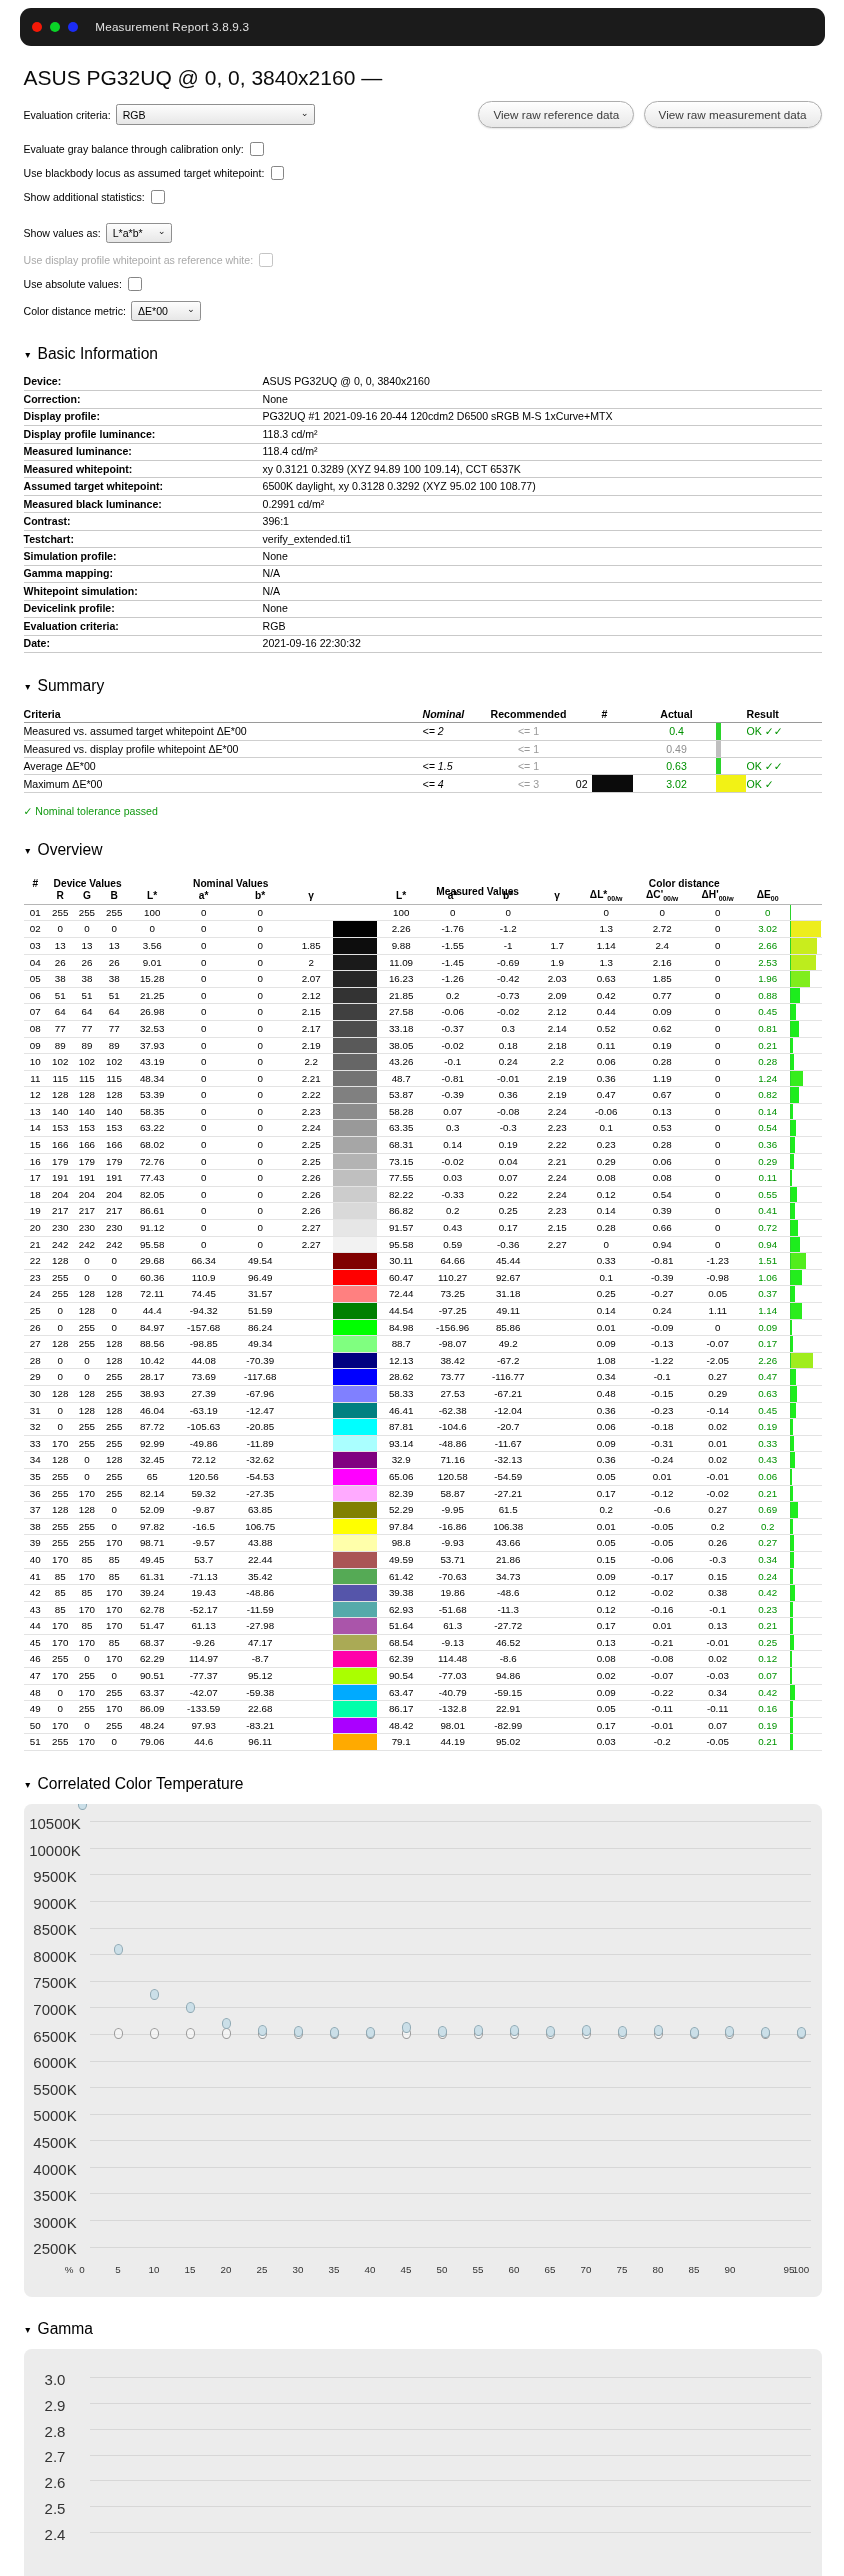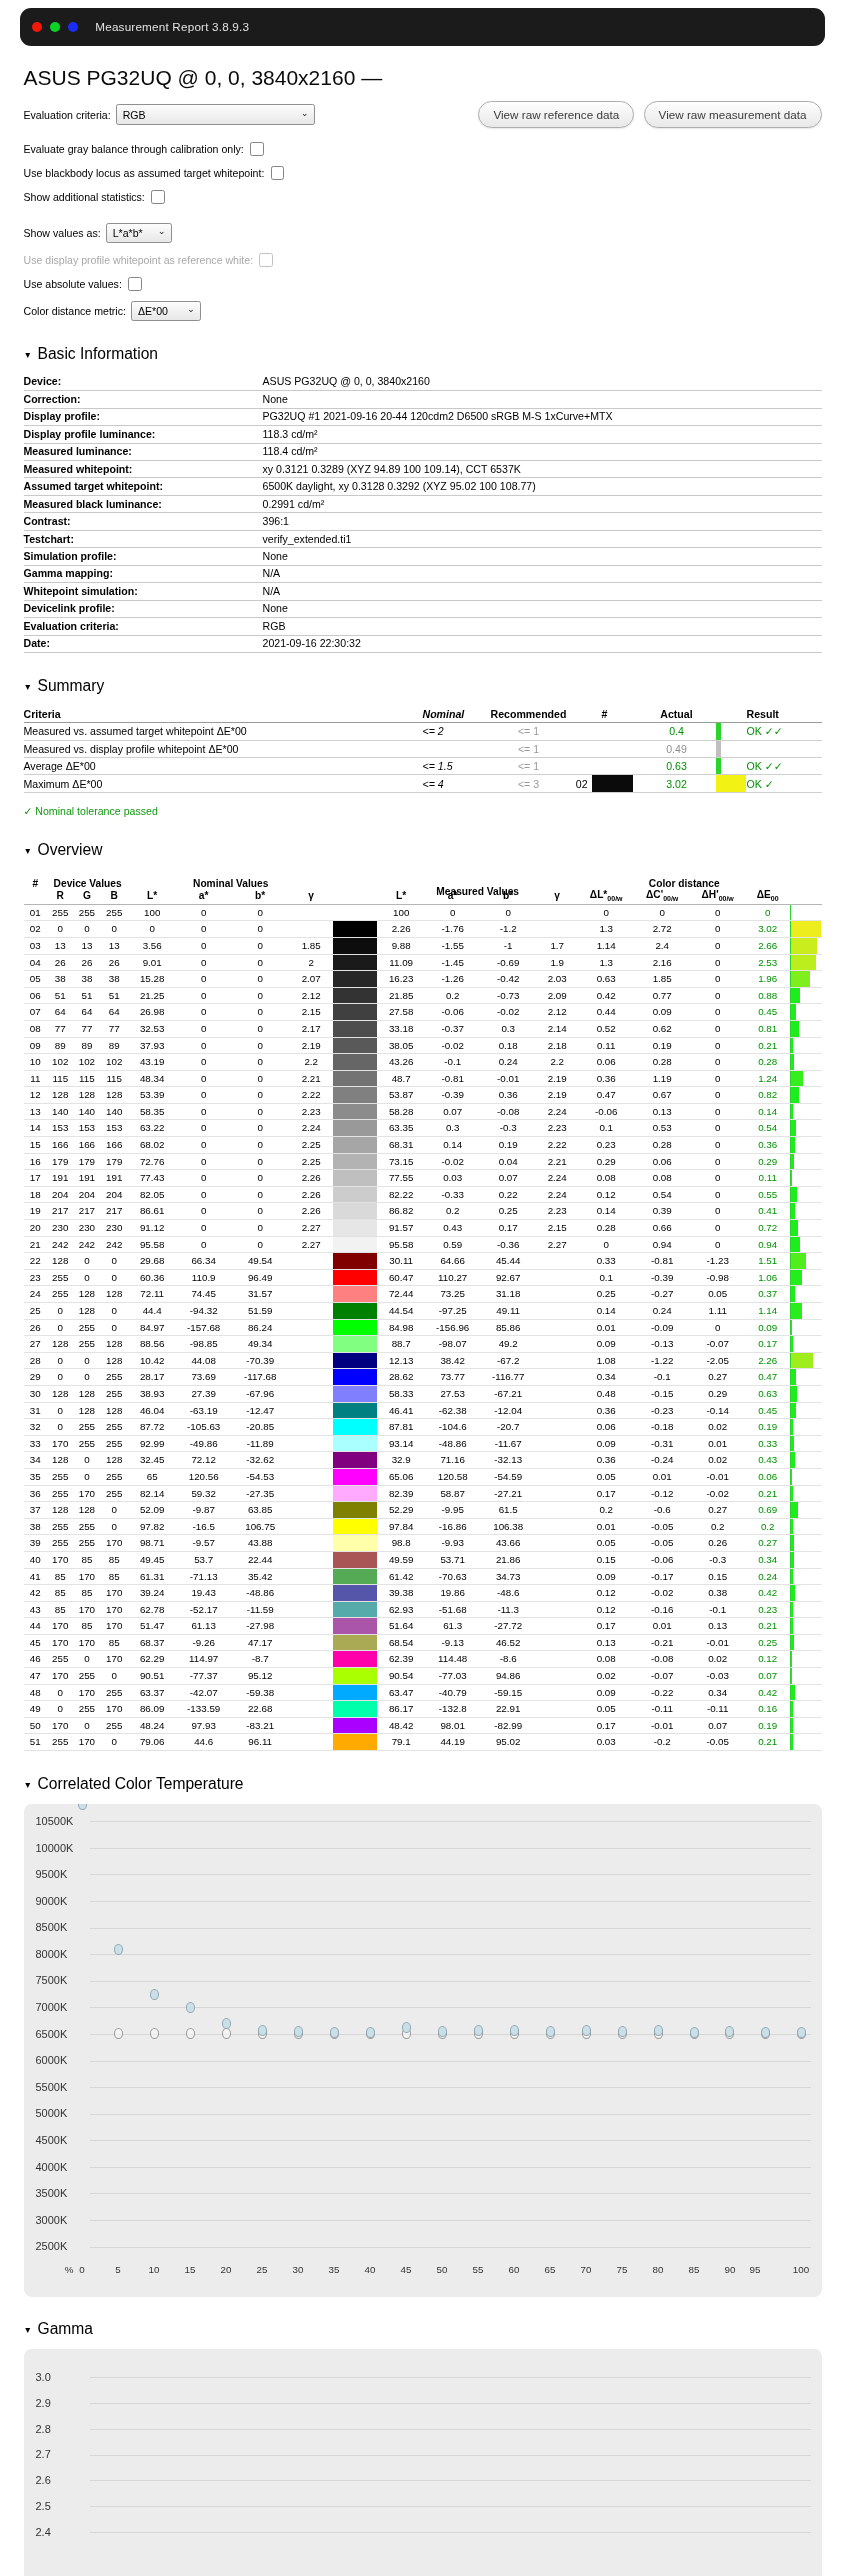--- a/index.html
+++ b/index.html
@@ -60,21 +60,21 @@
   .orow{height:15.6px;border-bottom:0.8px solid #e3e3e3;font-size:9.8px;}
   .orow div{text-align:center;line-height:15px;height:100%;}
   .oc-de{color:#009100;}
   .oc-swatch{height:100%;}
   .oc-bar{position:relative;border-left:1.6px solid #2bd42b;box-sizing:border-box;}
   .oc-bar .bar{position:absolute;left:0;top:0;bottom:0;}
   sub{font-size:7px;}
   
   .panel{position:relative;width:798px;background:#ececec;border-radius:7.8px;overflow:hidden;}
   .panel .gl{position:absolute;left:66px;right:11px;height:0.8px;background:#d7d7d7;}
-  .panel .yl{position:absolute;left:12px;width:55px;text-align:left;font-size:11px;color:#333;}
+  .panel .yl{position:absolute;left:4px;width:55px;text-align:center;font-size:15px;color:#333;}
   .panel .xl{position:absolute;font-size:9.8px;color:#333;width:31px;text-align:center;}
   .pt{position:absolute;width:9.4px;height:11px;border-radius:50%;box-sizing:border-box;}
   .pt-nom{border:1.6px solid #9a9a9a;background:rgba(255,255,255,.45);}
   .pt-cct{border:1.6px solid #8fa9b4;background:#cbdfe8;}
   #cct-plot{height:493px;margin-top:4.7px;}
   #gamma-plot{height:344px;margin-top:4.7px;}
   
   .wm{position:absolute;z-index:-1;pointer-events:none;}
 </style>
 </head>
@@ -1504,21 +1504,21 @@
         <div class="xl" style="left: 367px; top: 460px;">45</div>
         <div class="xl" style="left: 403px; top: 460px;">50</div>
         <div class="xl" style="left: 439px; top: 460px;">55</div>
         <div class="xl" style="left: 475px; top: 460px;">60</div>
         <div class="xl" style="left: 511px; top: 460px;">65</div>
         <div class="xl" style="left: 547px; top: 460px;">70</div>
         <div class="xl" style="left: 583px; top: 460px;">75</div>
         <div class="xl" style="left: 619px; top: 460px;">80</div>
         <div class="xl" style="left: 655px; top: 460px;">85</div>
         <div class="xl" style="left: 691px; top: 460px;">90</div>
-        <div class="xl" style="left: 716px; top: 460px;">95</div>
+        <div class="xl" style="left: 740px; top: 460px; text-align: right;">95</div>
         <div class="xl" style="left: 762px; top: 460px;">100</div>
         <div class="pt pt-cct" style="left: 54px; top: -4.2px;"></div>
         <div class="pt pt-nom" style="left: 90px; top: 224px;"></div>
         <div class="pt pt-cct" style="left: 90px; top: 140px;"></div>
         <div class="pt pt-nom" style="left: 126px; top: 224px;"></div>
         <div class="pt pt-cct" style="left: 126px; top: 185px;"></div>
         <div class="pt pt-nom" style="left: 162px; top: 224px;"></div>
         <div class="pt pt-cct" style="left: 162px; top: 198px;"></div>
         <div class="pt pt-nom" style="left: 198px; top: 224px;"></div>
         <div class="pt pt-cct" style="left: 198px; top: 214px;"></div>

